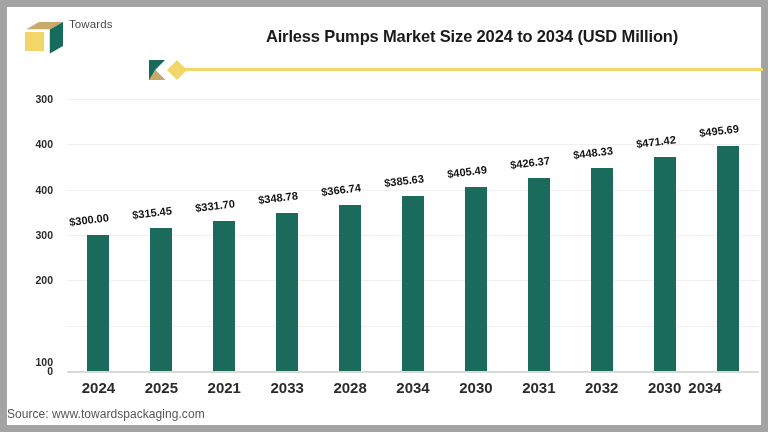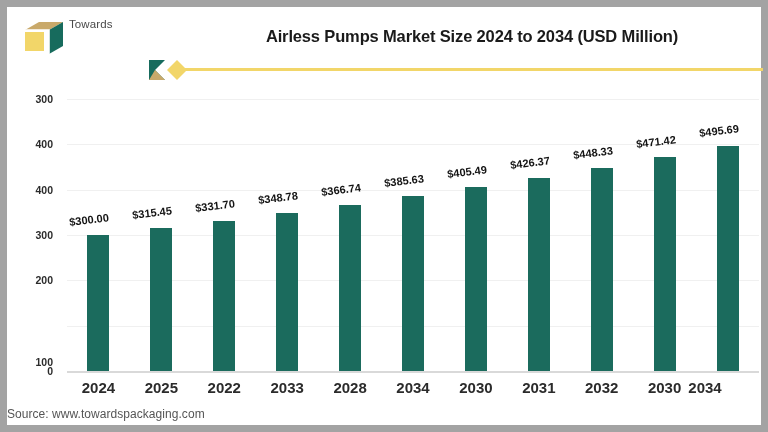--- a/index.html
+++ b/index.html
@@ -151,21 +151,21 @@
       <div class="gridline" style="top: 0px;"></div>
       <div class="ytick" style="top: 0px;">300</div>
       <div class="bar" title="2024: $300.00" style="left: 20.4545px; top: 136px; height: 136px; background: rgb(27, 107, 93);"></div>
       <div class="bar-label" style="left: 3.45455px; top: 117px;">$300.00</div>
       <div class="xtick" style="left: 1.45455px;">2024</div>
       <div class="bar" title="2025: $315.45" style="left: 83.3636px; top: 128.996px; height: 143.004px; background: rgb(27, 107, 93);"></div>
       <div class="bar-label" style="left: 66.3636px; top: 109.996px;">$315.45</div>
       <div class="xtick" style="left: 64.3636px;">2025</div>
       <div class="bar" title="2026: $331.70" style="left: 146.273px; top: 121.629px; height: 150.371px; background: rgb(27, 107, 93);"></div>
       <div class="bar-label" style="left: 129.273px; top: 102.629px;">$331.70</div>
-      <div class="xtick" style="left: 127.273px;">2022</div>
+      <div class="xtick" style="left: 127.273px;">2021</div>
       <div class="bar" title="2027: $348.78" style="left: 209.182px; top: 113.886px; height: 158.114px; background: rgb(27, 107, 93);"></div>
       <div class="bar-label" style="left: 192.182px; top: 94.8864px;">$348.78</div>
       <div class="xtick" style="left: 190.182px;">2033</div>
       <div class="bar" title="2028: $366.74" style="left: 272.091px; top: 105.745px; height: 166.255px; background: rgb(27, 107, 93);"></div>
       <div class="bar-label" style="left: 255.091px; top: 86.7445px;">$366.74</div>
       <div class="xtick" style="left: 253.091px;">2028</div>
       <div class="bar" title="2029: $385.63" style="left: 335px; top: 97.1811px; height: 174.819px; background: rgb(27, 107, 93);"></div>
       <div class="bar-label" style="left: 318px; top: 78.1811px;">$385.63</div>
       <div class="xtick" style="left: 316px;">2034</div>
       <div class="bar" title="2030: $405.49" style="left: 397.909px; top: 88.1779px; height: 183.822px; background: rgb(27, 107, 93);"></div>

